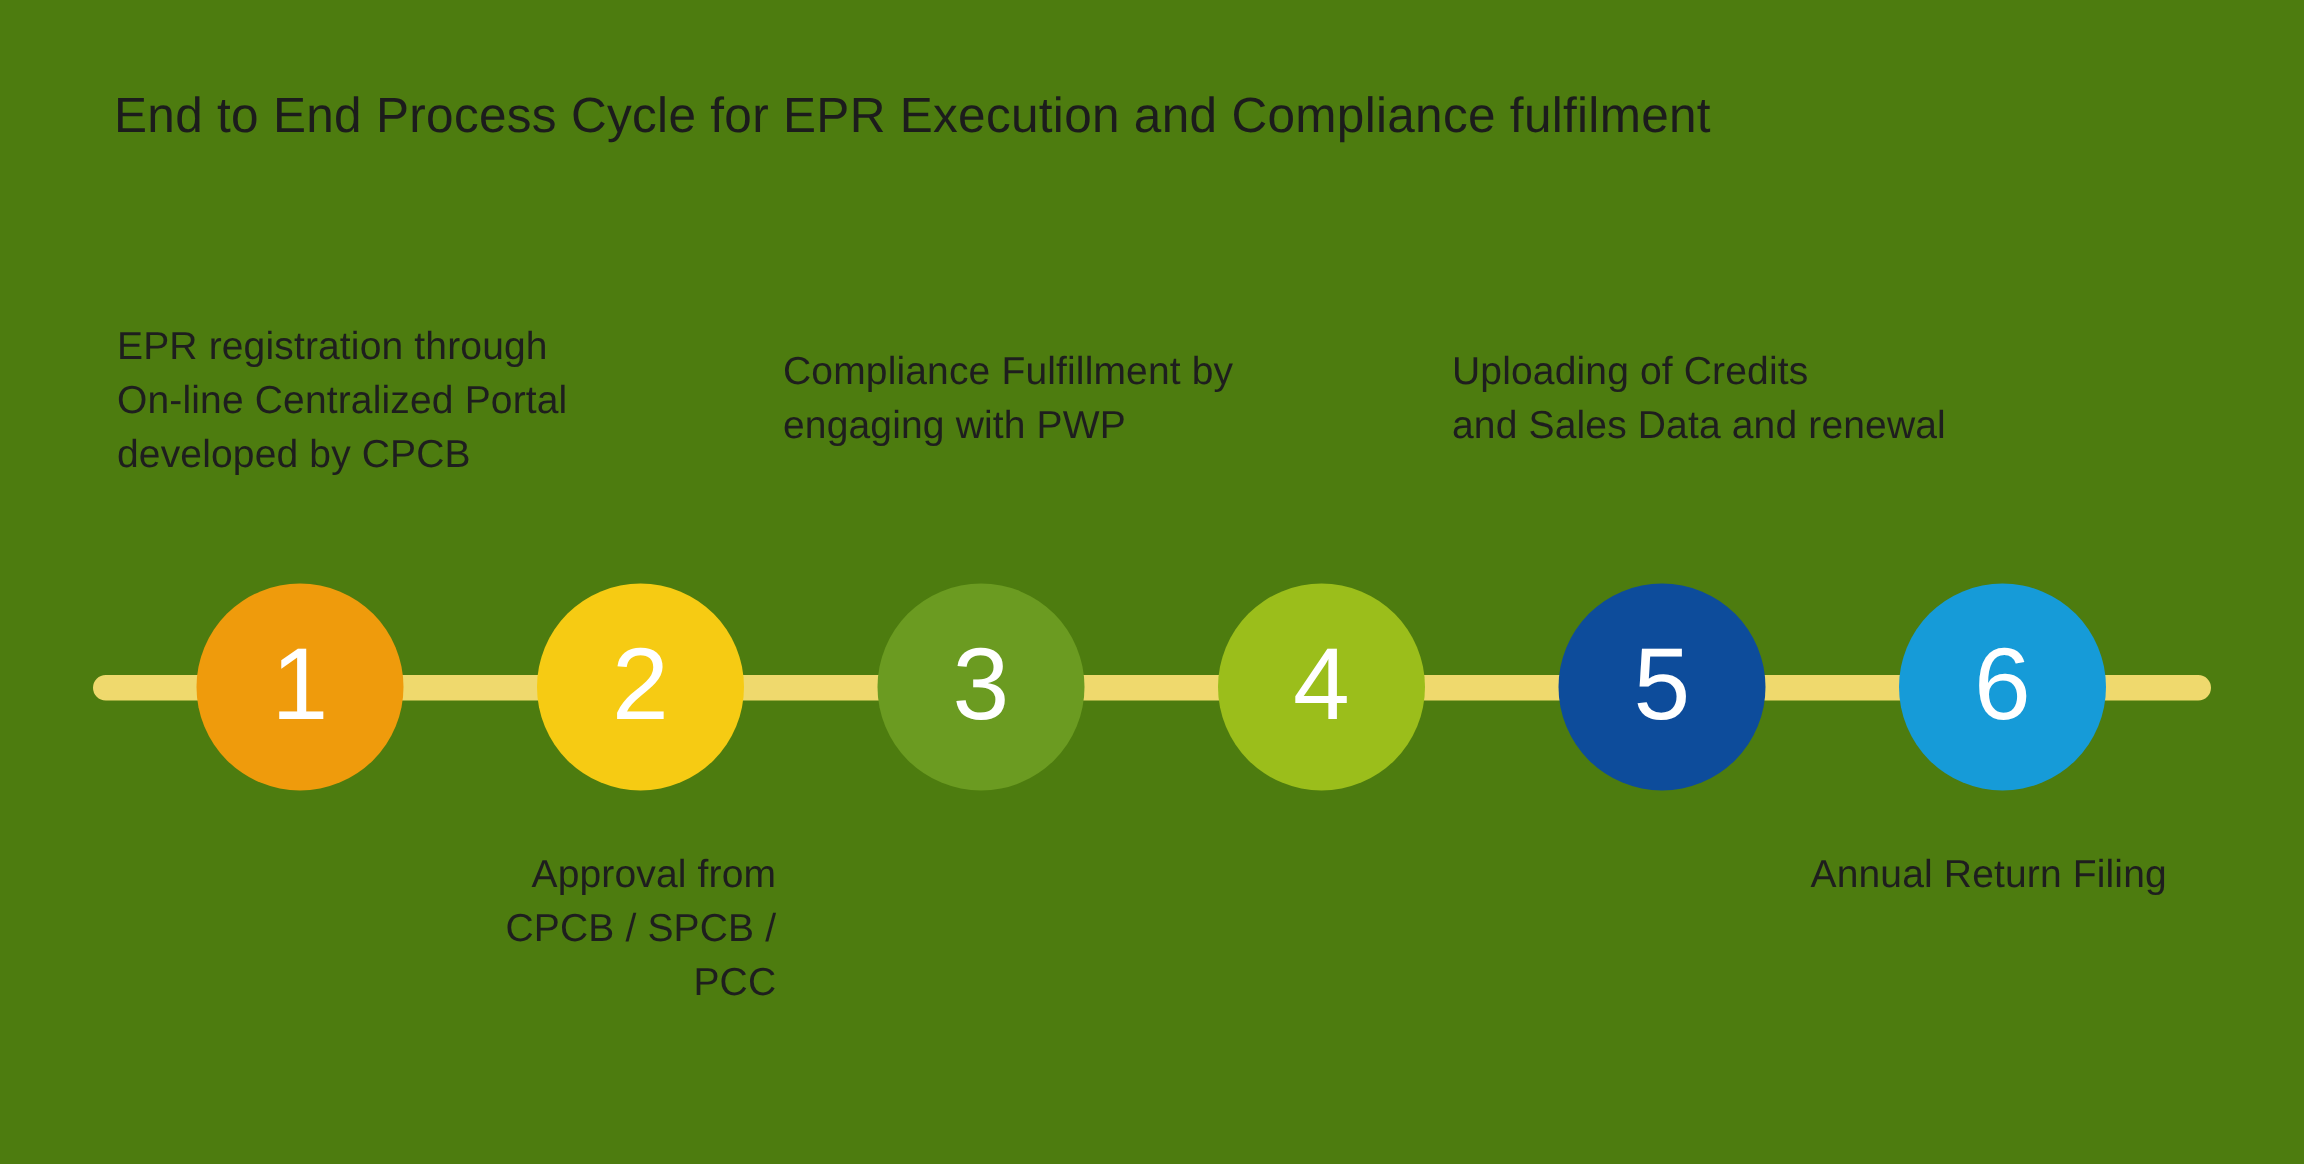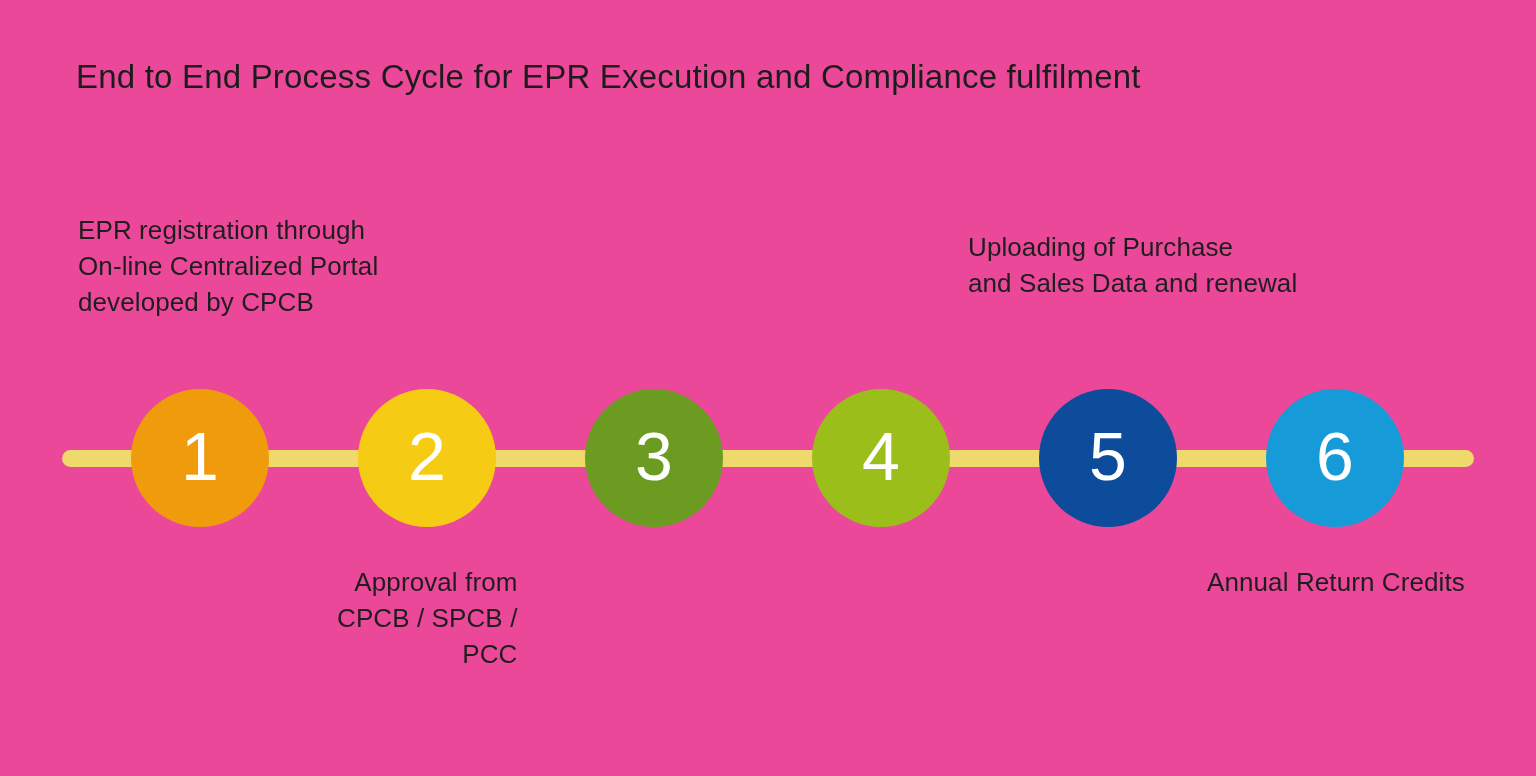--- a/index.html
+++ b/index.html
@@ -5,21 +5,21 @@
   * { margin: 0; padding: 0; box-sizing: border-box; }
   html, body { background: #ffffff; }
   body {
     font-family: "Liberation Sans", "DejaVu Sans", sans-serif;
     color: #1f1f1f;
   }
   .canvas {
     position: relative;
     width: 1536px;
     height: 776px;
-    background: #ec4899;
+    background: #4d7c0f;
     overflow: hidden;
   }
   .title {
     position: absolute;
     left: 76px;
     top: 58px;
     font-size: 33px;
     font-weight: 400;
     letter-spacing: 0.2px;
     color: #1c1c1c;
@@ -79,23 +79,25 @@
   <h1 class="title">End to End Process Cycle for EPR Execution and Compliance fulfilment</h1>
 
   <div class="timeline-line" style="background-color: rgb(239, 217, 109);"></div>
 
   <div class="step-label label-1">EPR registration through
 On-line Centralized Portal
 developed by CPCB</div>
   <div class="step-label label-2">Approval from
 CPCB / SPCB /
 PCC</div>
-  <div class="step-label label-5">Uploading of Purchase
+  <div class="step-label label-3">Compliance Fulfillment by
+engaging with PWP</div>
+  <div class="step-label label-5">Uploading of Credits
 and Sales Data and renewal</div>
-  <div class="step-label label-6">Annual Return Credits</div>
+  <div class="step-label label-6">Annual Return Filing</div>
 
   <div class="step-circle circle-1" style="background-color: rgb(239, 155, 12);">
     <span class="step-number">1</span>
   </div>
   <div class="step-circle circle-2" style="background-color: rgb(246, 203, 19);">
     <span class="step-number">2</span>
   </div>
   <div class="step-circle circle-3" style="background-color: rgb(107, 155, 33);">
     <span class="step-number">3</span>
   </div>

